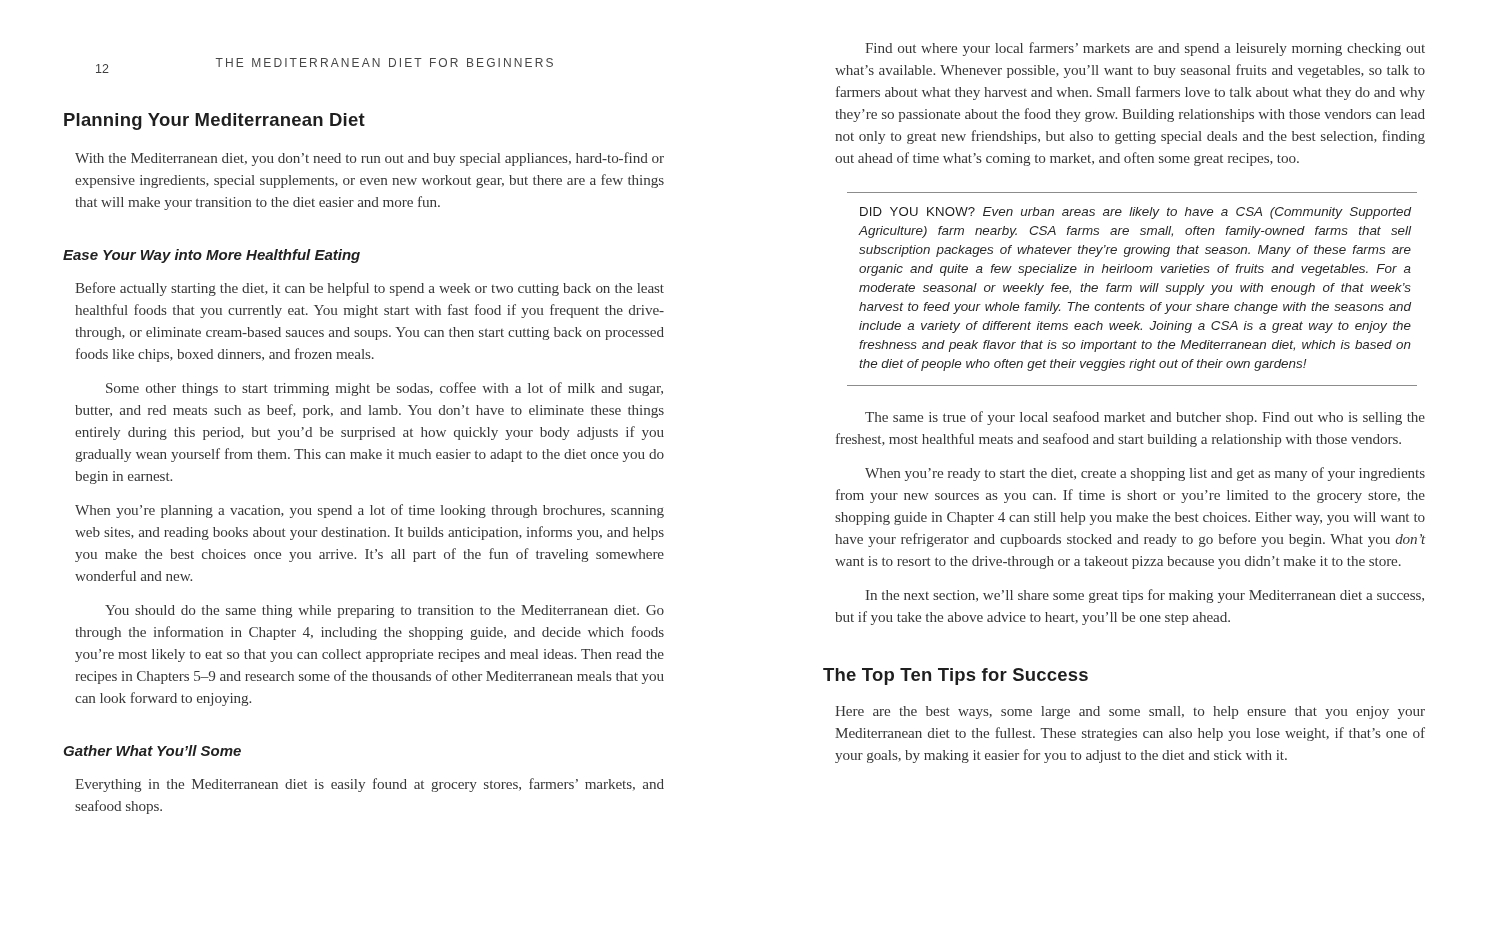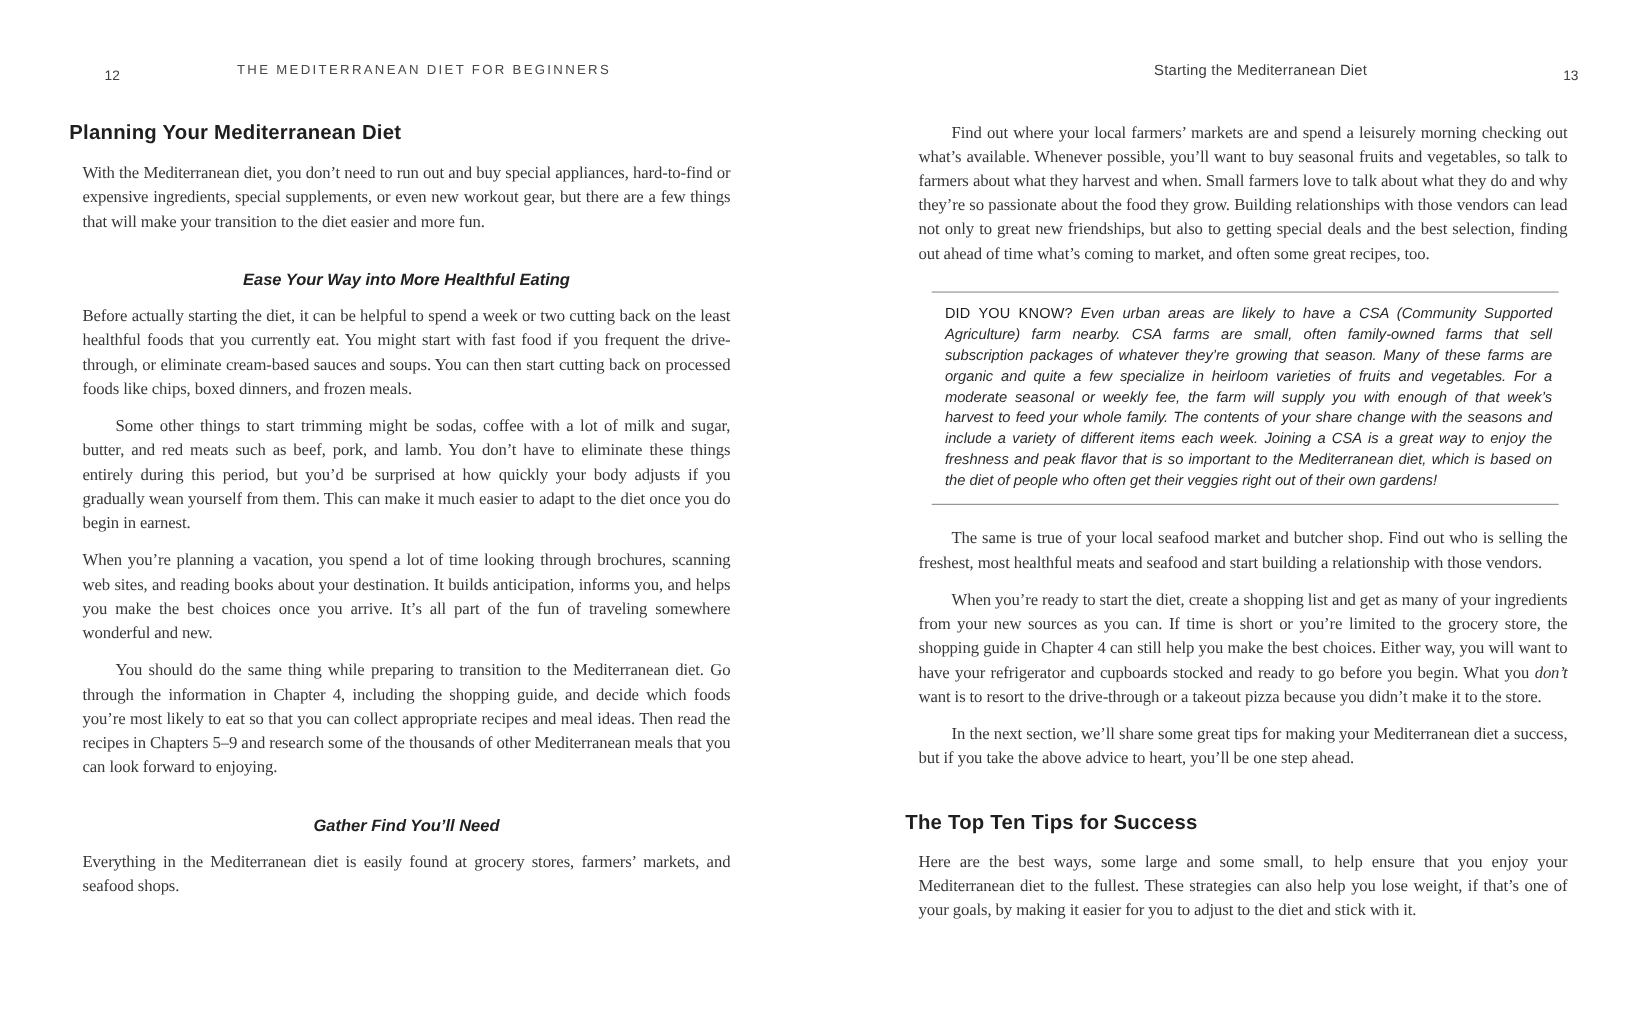--- a/index.html
+++ b/index.html
@@ -60,21 +60,20 @@
     line-height: 22px;
   }
   h2.section-subheading {
     font-family: "Liberation Sans", sans-serif;
     font-weight: 700;
     font-style: italic;
     font-size: 15px;
     color: #222222;
     margin: 32px 0 13px 0;
     line-height: 19px;
-    text-align: center;
   }
   p.body-para {
     margin: 12px;
     font-size: 15.2px;
     letter-spacing: -0.1px;
     line-height: 22px;
     text-align: justify;
     color: #373737;
   }
   p.first-para { margin-top: 16px; }
@@ -120,29 +119,25 @@
 
     <p class="body-para first-para">With the Mediterranean diet, you don’t need to run out and buy special appliances, hard-to-find or expensive ingredients, special supplements, or even new workout gear, but there are a few things that will make your transition to the diet easier and more fun.</p>
 
     <h2 class="section-subheading">Ease Your Way into More Healthful Eating</h2>
     <p class="body-para">Before actually starting the diet, it can be helpful to spend a week or two cutting back on the least healthful foods that you currently eat. You might start with fast food if you frequent the drive-through, or eliminate cream-based sauces and soups. You can then start cutting back on processed foods like chips, boxed dinners, and frozen meals.</p>
     <p class="body-para indent">Some other things to start trimming might be sodas, coffee with a lot of milk and sugar, butter, and red meats such as beef, pork, and lamb. You don’t have to eliminate these things entirely during this period, but you’d be surprised at how quickly your body adjusts if you gradually wean yourself from them. This can make it much easier to adapt to the diet once you do begin in earnest.</p>
 
     <p class="body-para">When you’re planning a vacation, you spend a lot of time looking through brochures, scanning web sites, and reading books about your destination. It builds anticipation, informs you, and helps you make the best choices once you arrive. It’s all part of the fun of traveling somewhere wonderful and new.</p>
     <p class="body-para indent">You should do the same thing while preparing to transition to the Mediterranean diet. Go through the information in Chapter 4, including the shopping guide, and decide which foods you’re most likely to eat so that you can collect appropriate recipes and meal ideas. Then read the recipes in Chapters 5–9 and research some of the thousands of other Mediterranean meals that you can look forward to enjoying.</p>
 
-    <h2 class="section-subheading">Gather Find You’ll Need</h2>
+    <h2 class="section-subheading">Gather What You’ll Some</h2>
     <p class="body-para">Everything in the Mediterranean diet is easily found at grocery stores, farmers’ markets, and seafood shops.</p>
   </div>
 
   <div class="page page-right">
-    <div class="page-header">
-      <span class="running-head running-head-right">Starting the Mediterranean Diet</span>
-      <span class="folio folio-right">13</span>
-    </div>
 
     <p class="body-para first-para indent" style="margin-top:37px">Find out where your local farmers’ markets are and spend a leisurely morning checking out what’s available. Whenever possible, you’ll want to buy seasonal fruits and vegetables, so talk to farmers about what they harvest and when. Small farmers love to talk about what they do and why they’re so passionate about the food they grow. Building relationships with those vendors can lead not only to great new friendships, but also to getting special deals and the best selection, finding out ahead of time what’s coming to market, and often some great recipes, too.</p>
 
     <div class="did-you-know-box">
       <p class="did-you-know-text"><span class="did-you-know-label">DID YOU KNOW?</span><span> Even urban areas are likely to have a CSA (Community Supported Agriculture) farm nearby. CSA farms are small, often family-owned farms that sell subscription packages of whatever they’re growing that season. Many of these farms are organic and quite a few specialize in heirloom varieties of fruits and vegetables. For a moderate seasonal or weekly fee, the farm will supply you with enough of that week’s harvest to feed your whole family. The contents of your share change with the seasons and include a variety of different items each week. Joining a CSA is a great way to enjoy the freshness and peak flavor that is so important to the Mediterranean diet, which is based on the diet of people who often get their veggies right out of their own gardens!</span></p>
     </div>
 
     <p class="body-para indent after-box">The same is true of your local seafood market and butcher shop. Find out who is selling the freshest, most healthful meats and seafood and start building a relationship with those vendors.</p>
 
     <p class="body-para indent"><span>When you’re ready to start the diet, create a shopping list and get as many of your ingredients from your new sources as you can. If time is short or you’re limited to the grocery store, the shopping guide in Chapter 4 can still help you make the best choices. Either way, you will want to have your refrigerator and cupboards stocked and ready to go before you begin. What you </span><span class="inline-italic">don’t</span><span> want is to resort to the drive-through or a takeout pizza because you didn’t make it to the store.</span></p>

